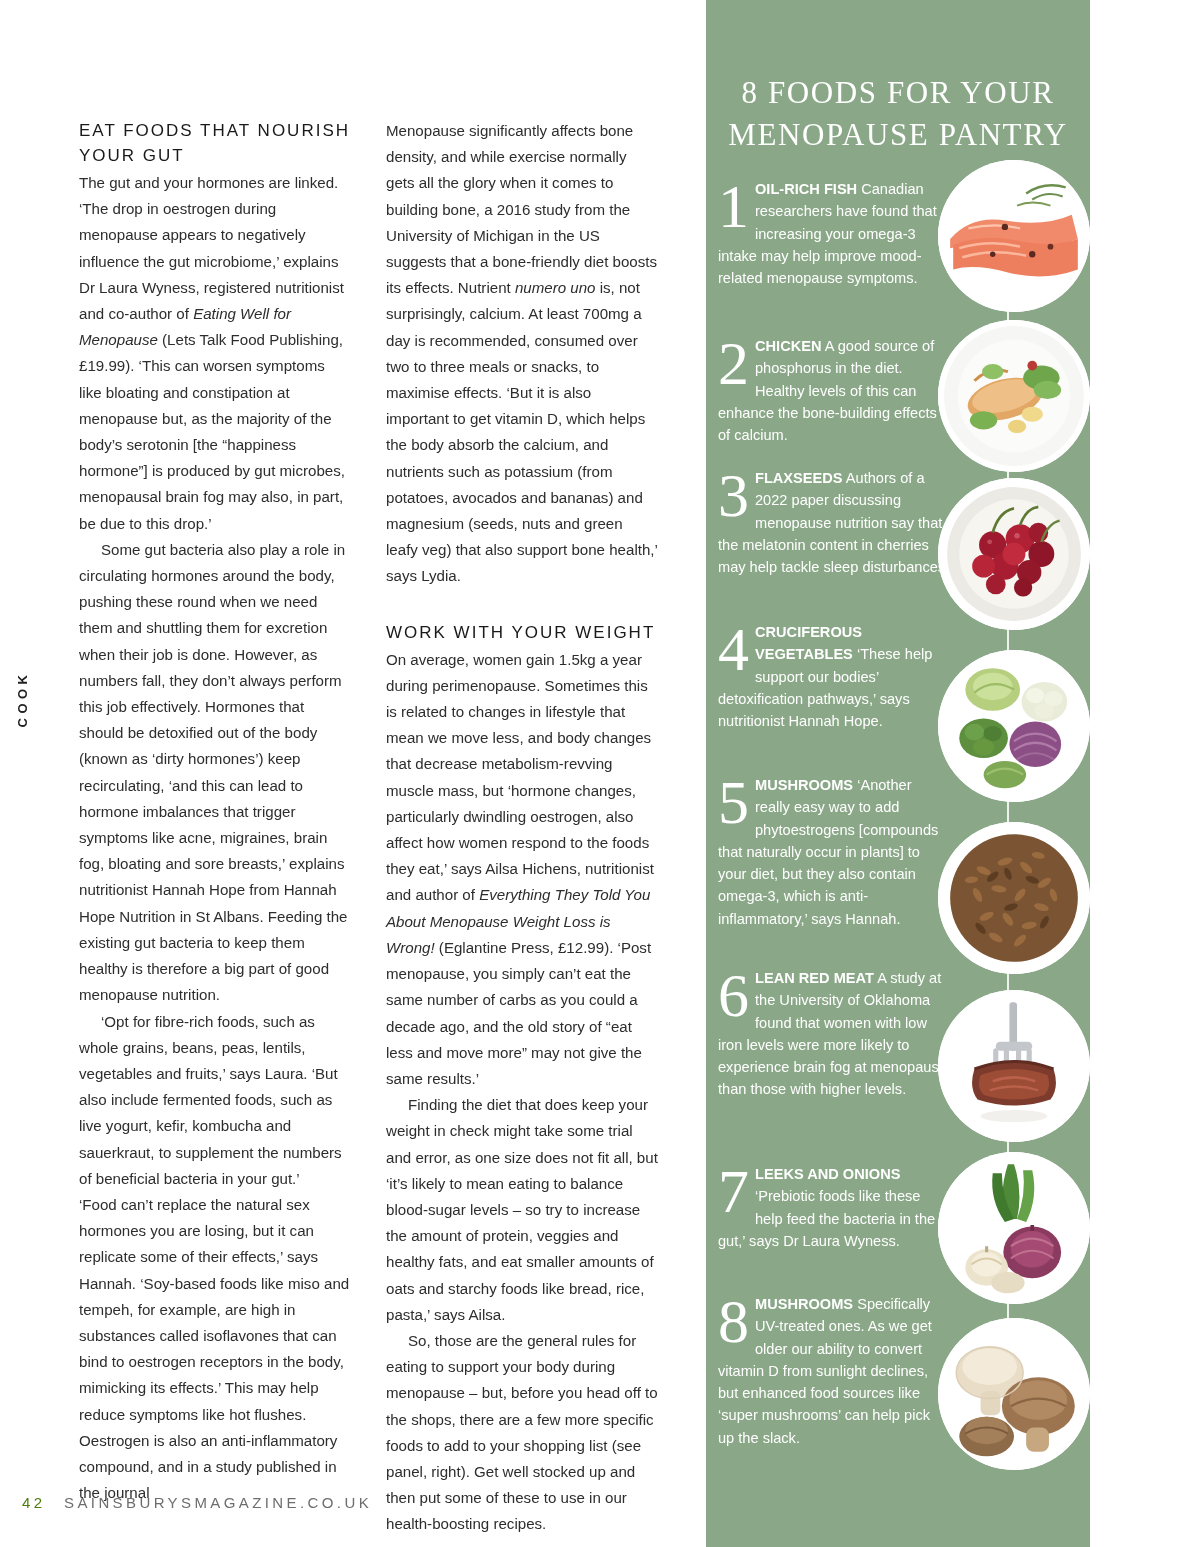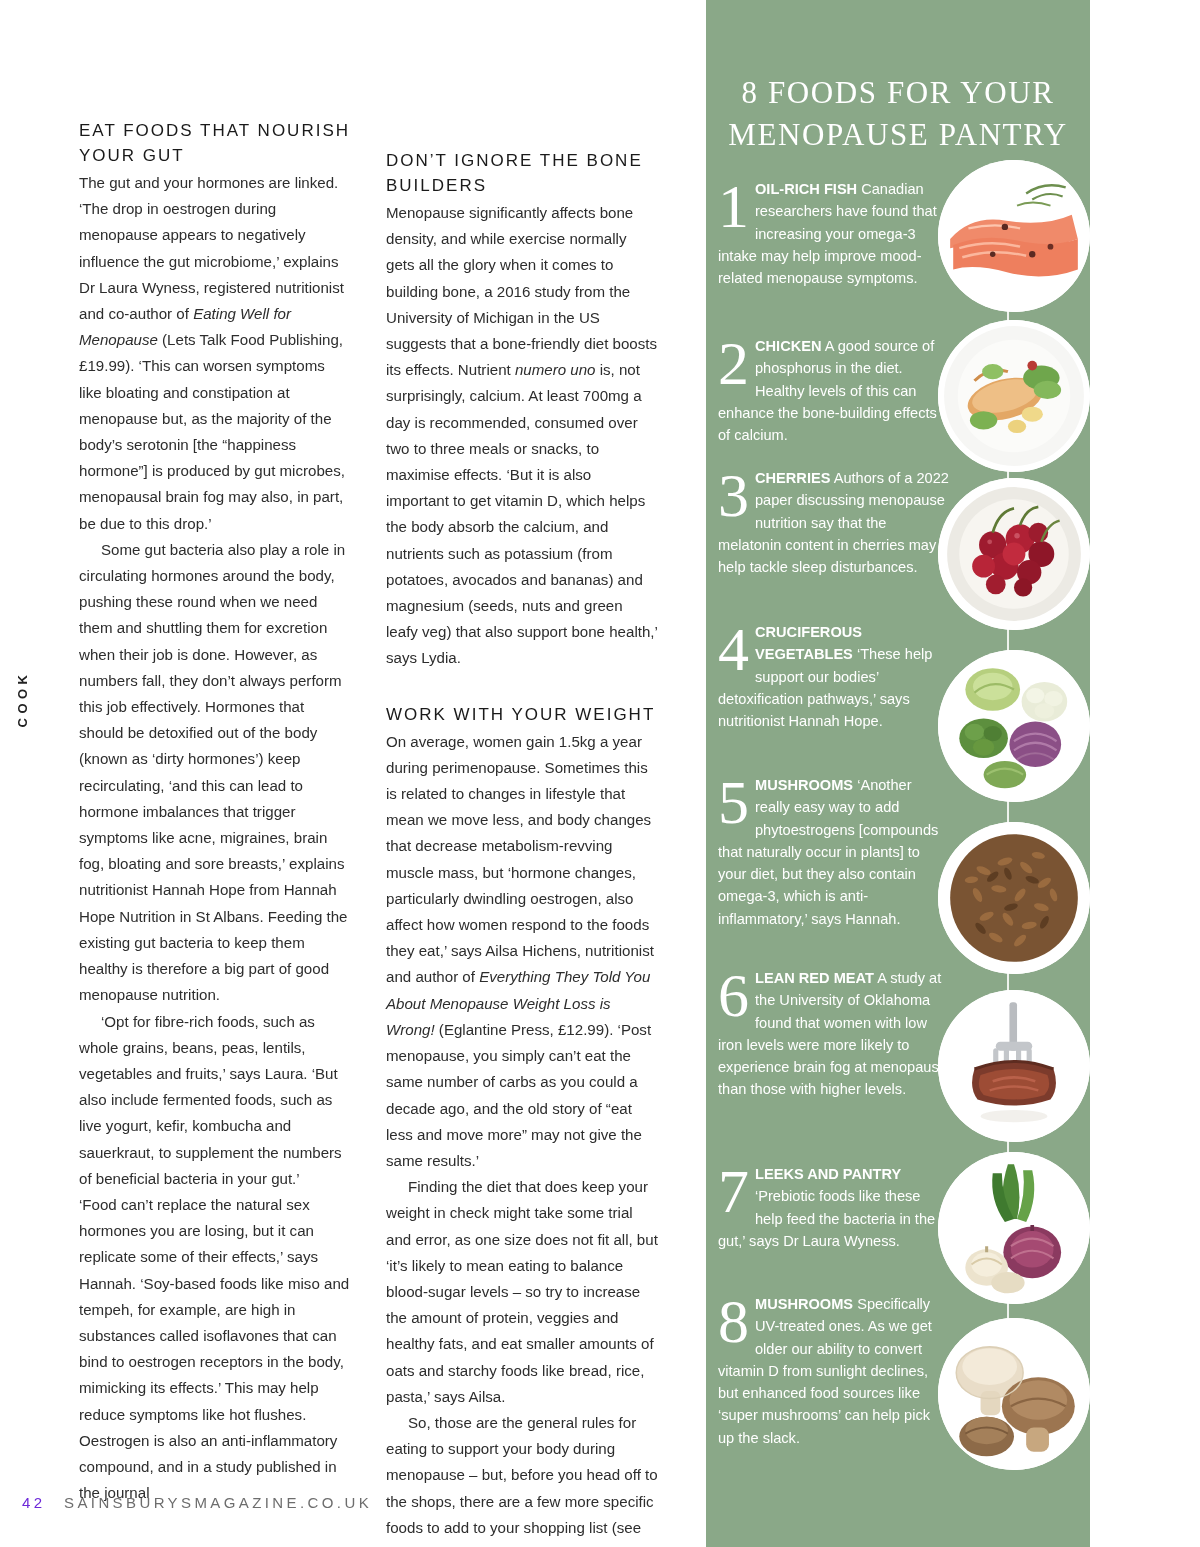--- a/index.html
+++ b/index.html
@@ -109,21 +109,21 @@
     overflow:hidden;
   }
   .photo svg{ display:block; width:100%; height:100%; }
 
   
   .folio{
     position:absolute;
     left:22px; top:1494px;
     font-size:15px;
     letter-spacing:3.4px;
-    color:#6d28d9;
+    color:#4d7c0f;
   }
   .site{
     position:absolute;
     left:64px; top:1494px;
     font-size:15px;
     letter-spacing:3.4px;
     color:#6d6d6d;
   }
 </style>
 </head>
@@ -133,21 +133,20 @@
 
 <div class="col col-1">
   <h2>EAT FOODS THAT NOURISH YOUR GUT</h2>
   <p><span>The gut and your hormones are linked. ‘The drop in oestrogen during menopause appears to negatively influence the gut microbiome,’ explains Dr Laura Wyness, registered nutritionist and co-author of </span><em>Eating Well for Menopause</em><span> (Lets Talk Food Publishing, £19.99). ‘This can worsen symptoms like bloating and constipation at menopause but, as the majority of the body’s serotonin [the “happiness hormone”] is produced by gut microbes, menopausal brain fog may also, in part, be due to this drop.’</span></p>
   <p class="indent">Some gut bacteria also play a role in circulating hormones around the body, pushing these round when we need them and shuttling them for excretion when their job is done. However, as numbers fall, they don’t always perform this job effectively. Hormones that should be detoxified out of the body (known as ‘dirty hormones’) keep recirculating, ‘and this can lead to hormone imbalances that trigger symptoms like acne, migraines, brain fog, bloating and sore breasts,’ explains nutritionist Hannah Hope from Hannah Hope Nutrition in St Albans. Feeding the existing gut bacteria to keep them healthy is therefore a big part of good menopause nutrition.</p>
   <p class="indent">‘Opt for fibre-rich foods, such as whole grains, beans, peas, lentils, vegetables and fruits,’ says Laura. ‘But also include fermented foods, such as live yogurt, kefir, kombucha and sauerkraut, to supplement the numbers of beneficial bacteria in your gut.’</p>
   <p><span>‘Food can’t replace the natural sex hormones you are losing, but it can replicate some of their effects,’ says Hannah. ‘Soy-based foods like miso and tempeh, for example, are high in substances called isoflavones that can bind to oestrogen receptors in the body, mimicking its effects.’ This may help reduce symptoms like hot flushes. Oestrogen is also an anti-inflammatory compound, and in a study published in the journal </span></p>
 </div>
 
 <div class="col col-2">
-  <h2 class="spaced">DON’T IGNORE THE BONE BUILDERS</h2>
   <p><span>Menopause significantly affects bone density, and while exercise normally gets all the glory when it comes to building bone, a 2016 study from the University of Michigan in the US suggests that a bone-friendly diet boosts its effects. Nutrient </span><em>numero uno</em><span> is, not surprisingly, calcium. At least 700mg a day is recommended, consumed over two to three meals or snacks, to maximise effects. ‘But it is also important to get vitamin D, which helps the body absorb the calcium, and nutrients such as potassium (from potatoes, avocados and bananas) and magnesium (seeds, nuts and green leafy veg) that also support bone health,’ says Lydia.</span></p>
   <h2 class="spaced">WORK WITH YOUR WEIGHT</h2>
   <p><span>On average, women gain 1.5kg a year during perimenopause. Sometimes this is related to changes in lifestyle that mean we move less, and body changes that decrease metabolism-revving muscle mass, but ‘hormone changes, particularly dwindling oestrogen, also affect how women respond to the foods they eat,’ says Ailsa Hichens, nutritionist and author of </span><em>Everything They Told You About Menopause Weight Loss is Wrong!</em><span> (Eglantine Press, £12.99). ‘Post menopause, you simply can’t eat the same number of carbs as you could a decade ago, and the old story of “eat less and move more” may not give the same results.’</span></p>
   <p class="indent">Finding the diet that does keep your weight in check might take some trial and error, as one size does not fit all, but ‘it’s likely to mean eating to balance blood-sugar levels – so try to increase the amount of protein, veggies and healthy fats, and eat smaller amounts of oats and starchy foods like bread, rice, pasta,’ says Ailsa.</p>
   <p class="indent">So, those are the general rules for eating to support your body during menopause – but, before you head off to the shops, there are a few more specific foods to add to your shopping list (see panel, right). Get well stocked up and then put some of these to use in our health-boosting recipes.</p>
 </div>
 
 <div class="panel">
   <div class="panel-title">8 FOODS FOR YOUR MENOPAUSE PANTRY</div>
 </div>
@@ -155,37 +154,37 @@
 
 <div class="item" style="top:178px;">
   <span class="num">1</span><span class="lead">OIL-RICH FISH</span><span> Canadian researchers have found that increasing your omega-3 intake may help improve mood-related menopause symptoms.</span>
 </div>
 
 <div class="item" style="top:335px;">
   <span class="num">2</span><span class="lead">CHICKEN</span><span> A good source of phosphorus in the diet. Healthy levels of this can enhance the bone-building effects of calcium.</span>
 </div>
 
 <div class="item" style="top:467px;">
-  <span class="num">3</span><span class="lead">CHERRIES</span><span> Authors of a 2022 paper discussing menopause nutrition say that the melatonin content in cherries may help tackle sleep disturbances.</span>
+  <span class="num">3</span><span class="lead">FLAXSEEDS</span><span> Authors of a 2022 paper discussing menopause nutrition say that the melatonin content in cherries may help tackle sleep disturbances.</span>
 </div>
 
 <div class="item" style="top:621px;">
   <span class="num">4</span><span class="lead">CRUCIFEROUS VEGETABLES</span><span> ‘These help support our bodies’ detoxification pathways,’ says nutritionist Hannah Hope.</span>
 </div>
 
 <div class="item" style="top:774px;">
   <span class="num">5</span><span class="lead">MUSHROOMS</span><span> ‘Another really easy way to add phytoestrogens [compounds that naturally occur in plants] to your diet, but they also contain omega-3, which is anti-inflammatory,’ says Hannah.</span>
 </div>
 
 <div class="item" style="top:967px;">
   <span class="num">6</span><span class="lead">LEAN RED MEAT</span><span> A study at the University of Oklahoma found that women with low iron levels were more likely to experience brain fog at menopause than those with higher levels.</span>
 </div>
 
 <div class="item" style="top:1163px;">
-  <span class="num">7</span><span class="lead">LEEKS AND PANTRY</span><span> ‘Prebiotic foods like these help feed the bacteria in the gut,’ says Dr Laura Wyness.</span>
+  <span class="num">7</span><span class="lead">LEEKS AND ONIONS</span><span> ‘Prebiotic foods like these help feed the bacteria in the gut,’ says Dr Laura Wyness.</span>
 </div>
 
 <div class="item" style="top:1293px;">
   <span class="num">8</span><span class="lead">MUSHROOMS</span><span> Specifically UV-treated ones. As we get older our ability to convert vitamin D from sunlight declines, but enhanced food sources like ‘super mushrooms’ can help pick up the slack.</span>
 </div>
 
 <div class="photo" style="left:938px; top:160px; width:152px; height:152px;">
   <svg viewBox="0 0 100 100">
       <rect width="100" height="100" fill="#fff"></rect>
     <path d="M8 52 Q22 36 45 40 Q70 44 88 36 L92 52 Q70 60 46 57 Q24 54 8 58 Z" fill="#f08a6a"></path>

